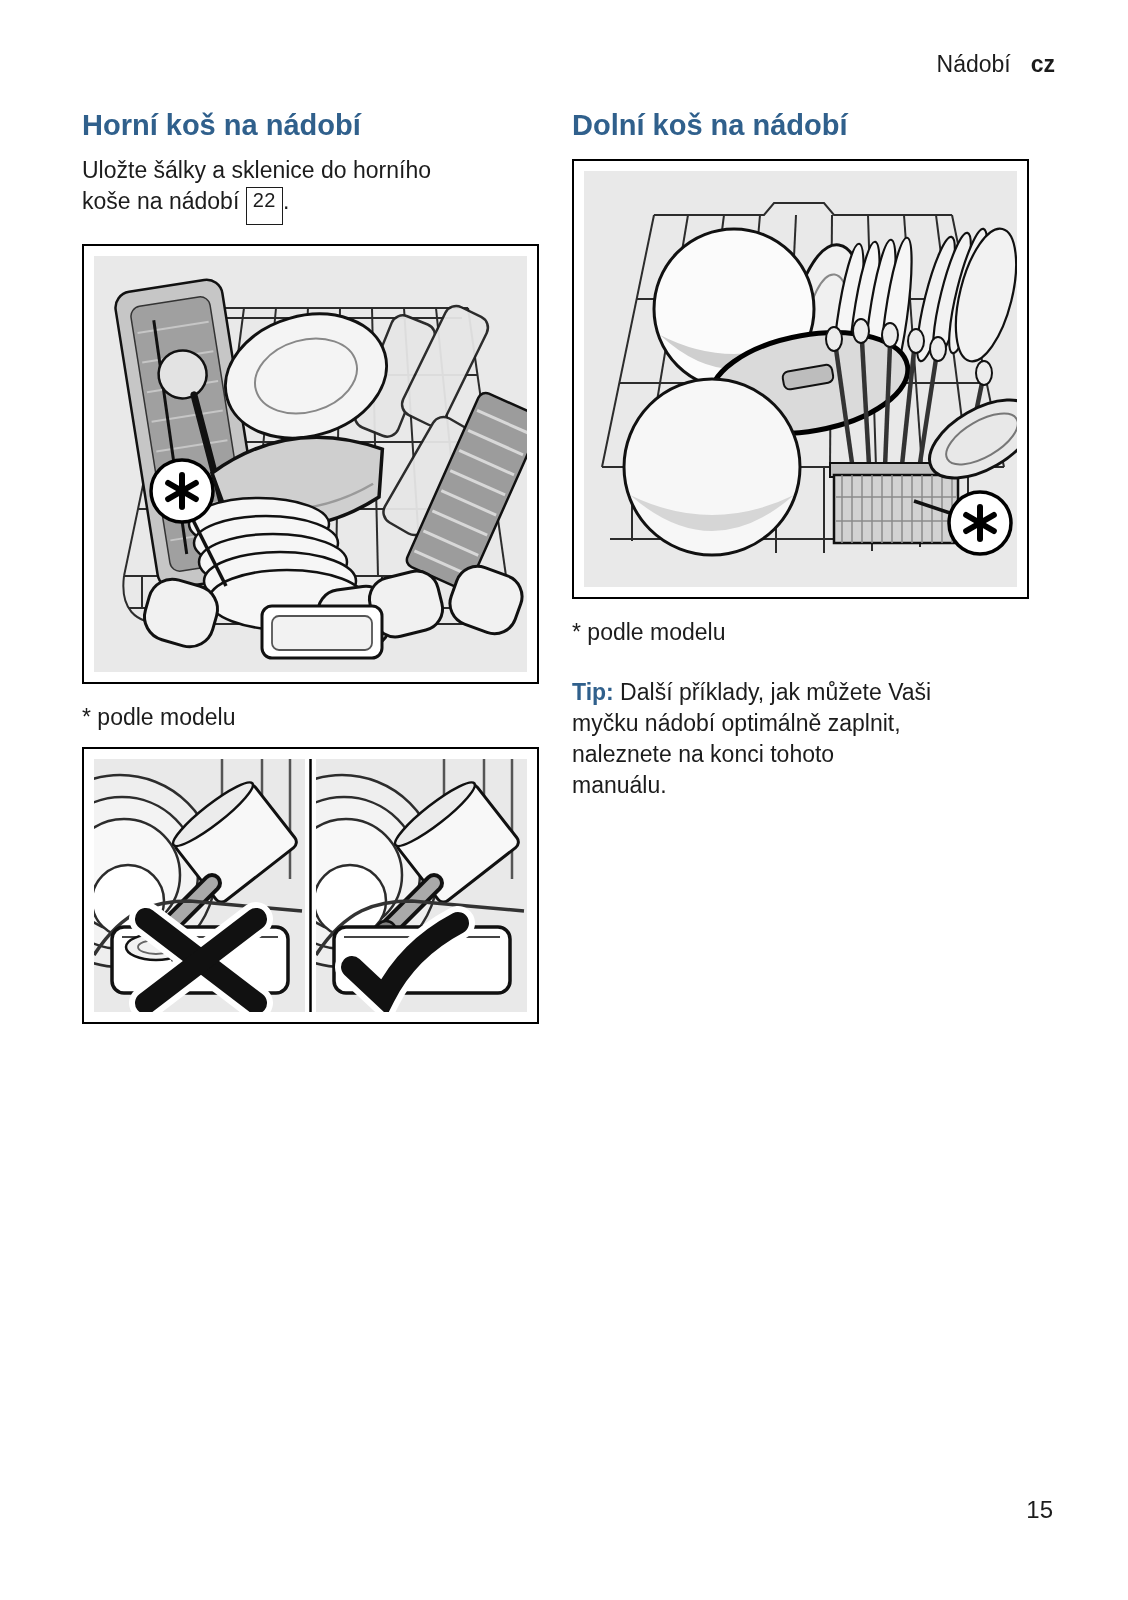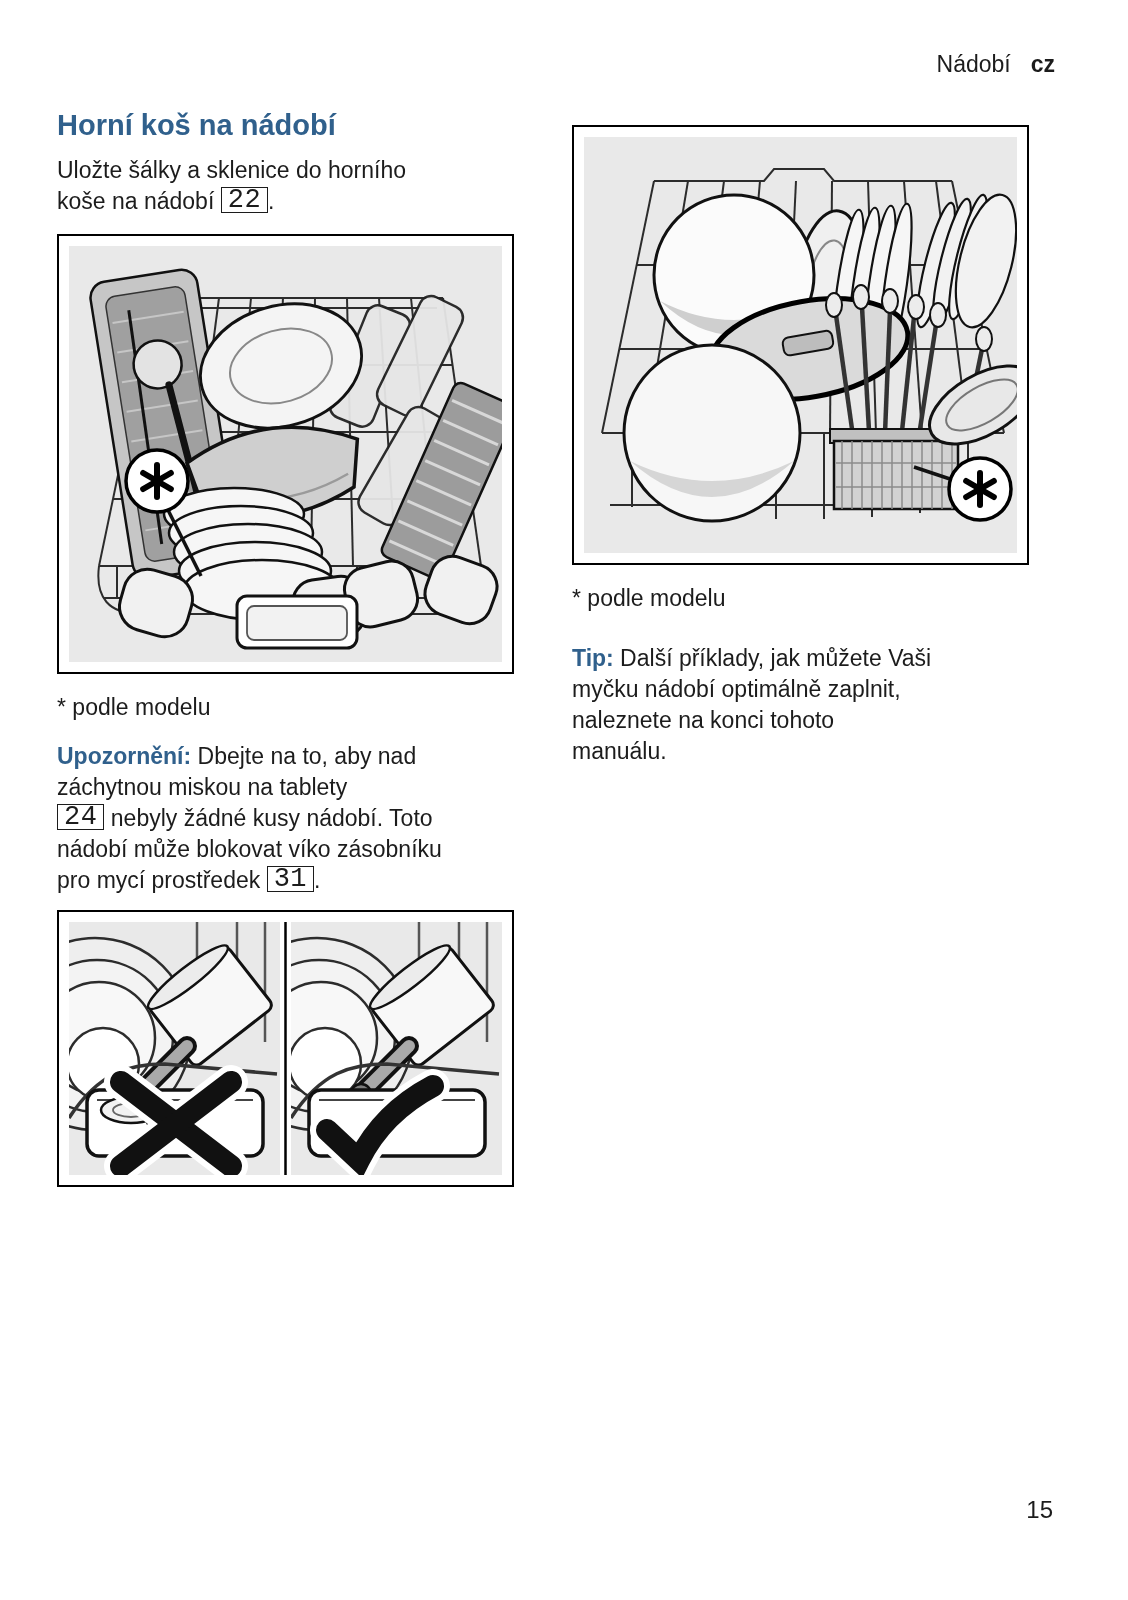--- a/index.html
+++ b/index.html
@@ -10,42 +10,41 @@
     color:#1c1c1c;
     font-family:"Liberation Sans", sans-serif;
     overflow:hidden;
   }
   .doc-header{
     position:absolute;top:50px;right:73px;
     font-size:23px;line-height:28px;color:#1c1c1c;
   }
   .doc-header .lang{font-weight:bold;margin-left:20px;}
   .col{position:absolute;top:108px;width:457px;}
-  .col-left{left:57px;}
+  .col-left{left:82px;}
   .col-right{left:572px;}
   h2{
     margin:0 0 13px 0;
     font-size:29px;line-height:34px;
     font-weight:bold;
     color:#30608C;
   }
   .body-text{
     margin:0;
     font-size:23px;line-height:31px;
   }
   .seg-text{white-space:pre-line;}
   .seg-label{color:#30608C;font-weight:bold;}
   .refbox{
     display:inline-block;
     border:1.6px solid #1c1c1c;
-    font-size:27px;line-height:23px;
-    padding:1px 6px 0 6px;
+    font-size:20px;line-height:23px;
+    padding:1px 6px 12px 6px;
     position:relative;top:-2px;
     letter-spacing:0.5px;
-    font-family:Liberation Mono, monospace;
   }
   .model-note{margin-top:18px;}
   .para{margin-top:18px;}
   .figure{
     margin:17px 0 0 0;
     border:2.5px solid #000;
     background:#fff;
     padding:10px;
     width:433px;
   }
@@ -192,25 +191,20 @@
             <path d="M88 219 V251"></path>
             <path d="M88 219 V251" transform="rotate(60 88 235)"></path>
             <path d="M88 219 V251" transform="rotate(120 88 235)"></path>
           </g>
         </g>
       </svg>
     </figure>
 
     <p class="body-text model-note">* podle modelu</p>
 
-    <p class="body-text para"><span class="seg-label">Upozornění:</span><span class="seg-text"> Dbejte na to, aby nad
-záchytnou miskou na tablety
-</span><span class="refbox">24</span><span class="seg-text"> nebyly žádné kusy nádobí. Toto
-nádobí může blokovat víko zásobníku
-pro mycí prostředek </span><span class="refbox">31</span><span class="seg-text">.</span></p>
 
     <figure class="figure figure-small">
       <svg width="433" height="253" viewBox="0 0 433 253">
         <defs>
           <clipPath id="clipL">
               <rect x="0" y="0" width="211" height="253"></rect>
             </clipPath>
           <clipPath id="clipR">
               <rect x="222" y="0" width="211" height="253"></rect>
             </clipPath>
@@ -291,20 +285,21 @@
           <g>
             <path d="M258 208 L290 238 C306 206 330 182 364 164" stroke="#ffffff" stroke-width="34" stroke-linecap="round" fill="none"></path>
             <path d="M258 208 L290 238 C306 206 330 182 364 164" stroke="#111" stroke-width="22" stroke-linecap="round" fill="none"></path>
           </g>
         </g>
       </svg>
     </figure>
   </section>
 
   <section class="col col-right">
+    <h2>Dolní koš na nádobí</h2>
 
     <figure class="figure">
       <svg width="433" height="416" viewBox="0 0 433 416">
         <rect x="0" y="0" width="433" height="416" fill="#e9e9e9"></rect>
 
         <g stroke="#2c2c2c" stroke-width="2" fill="none">
           <path d="M70 44 H180 L190 32 H240 L250 44 H368"></path>
           <path d="M70 44 L18 296"></path>
           <path d="M368 44 L420 296"></path>
           <path d="M52 128 H385"></path>

